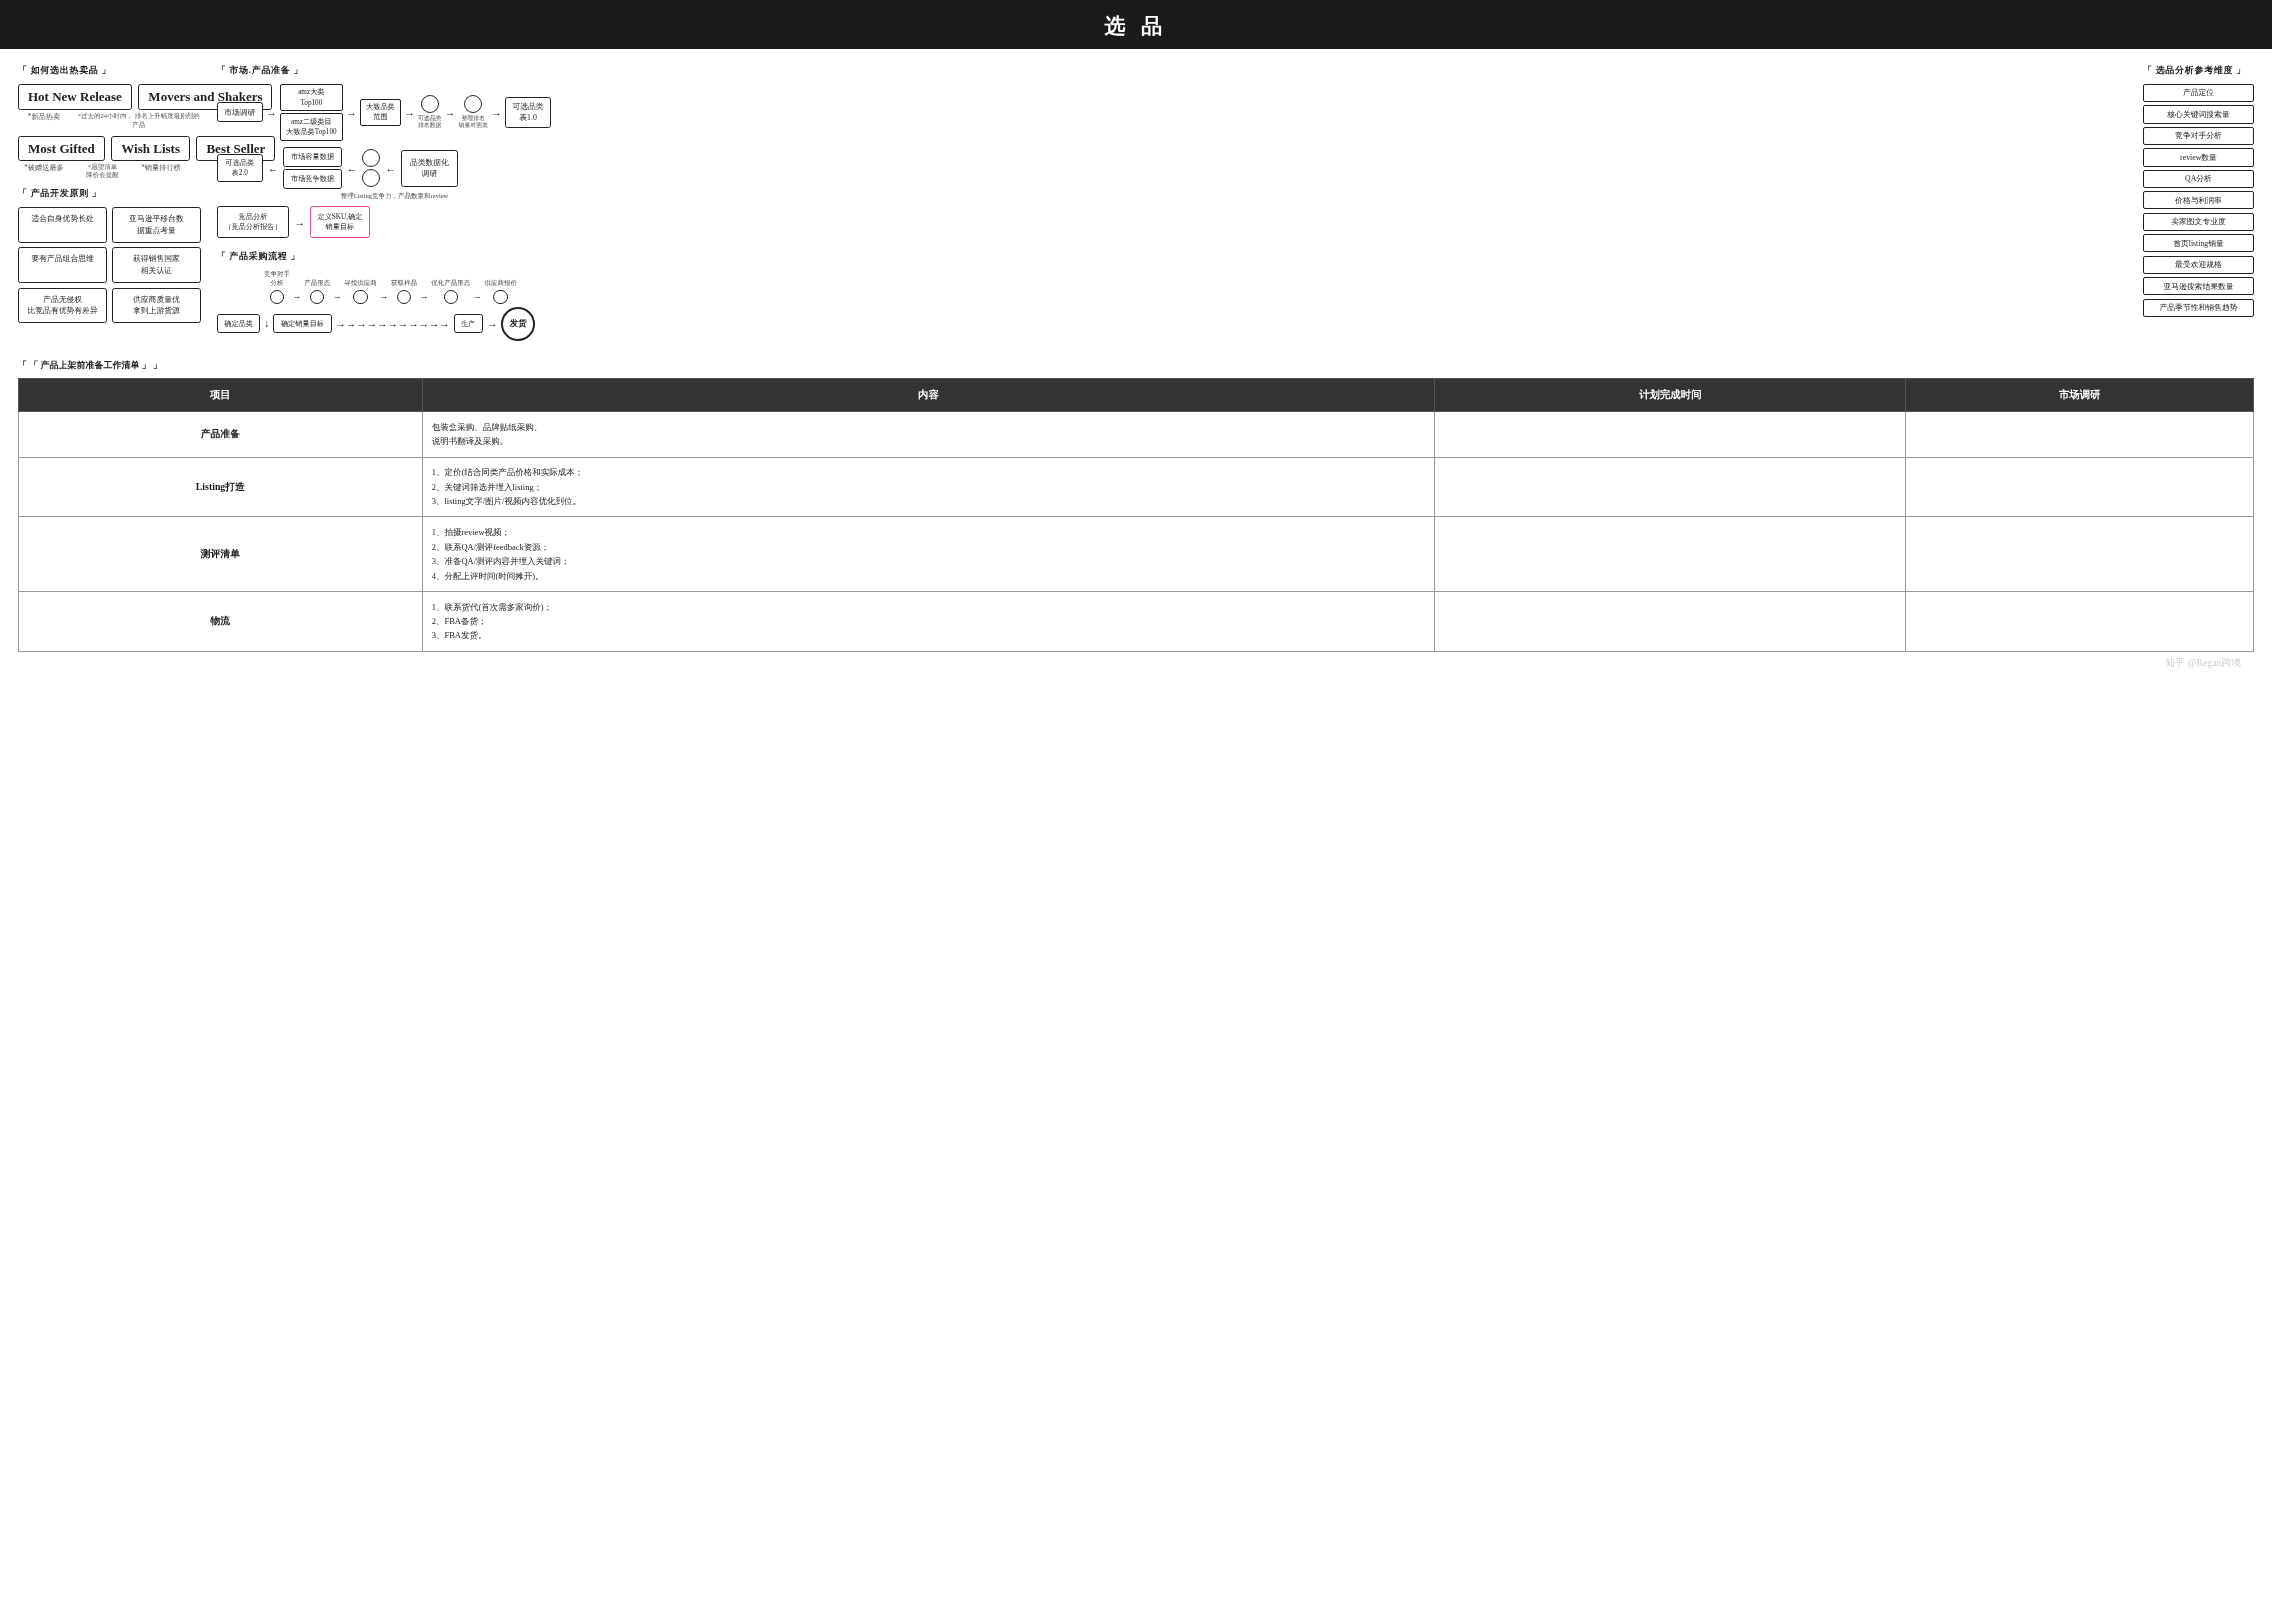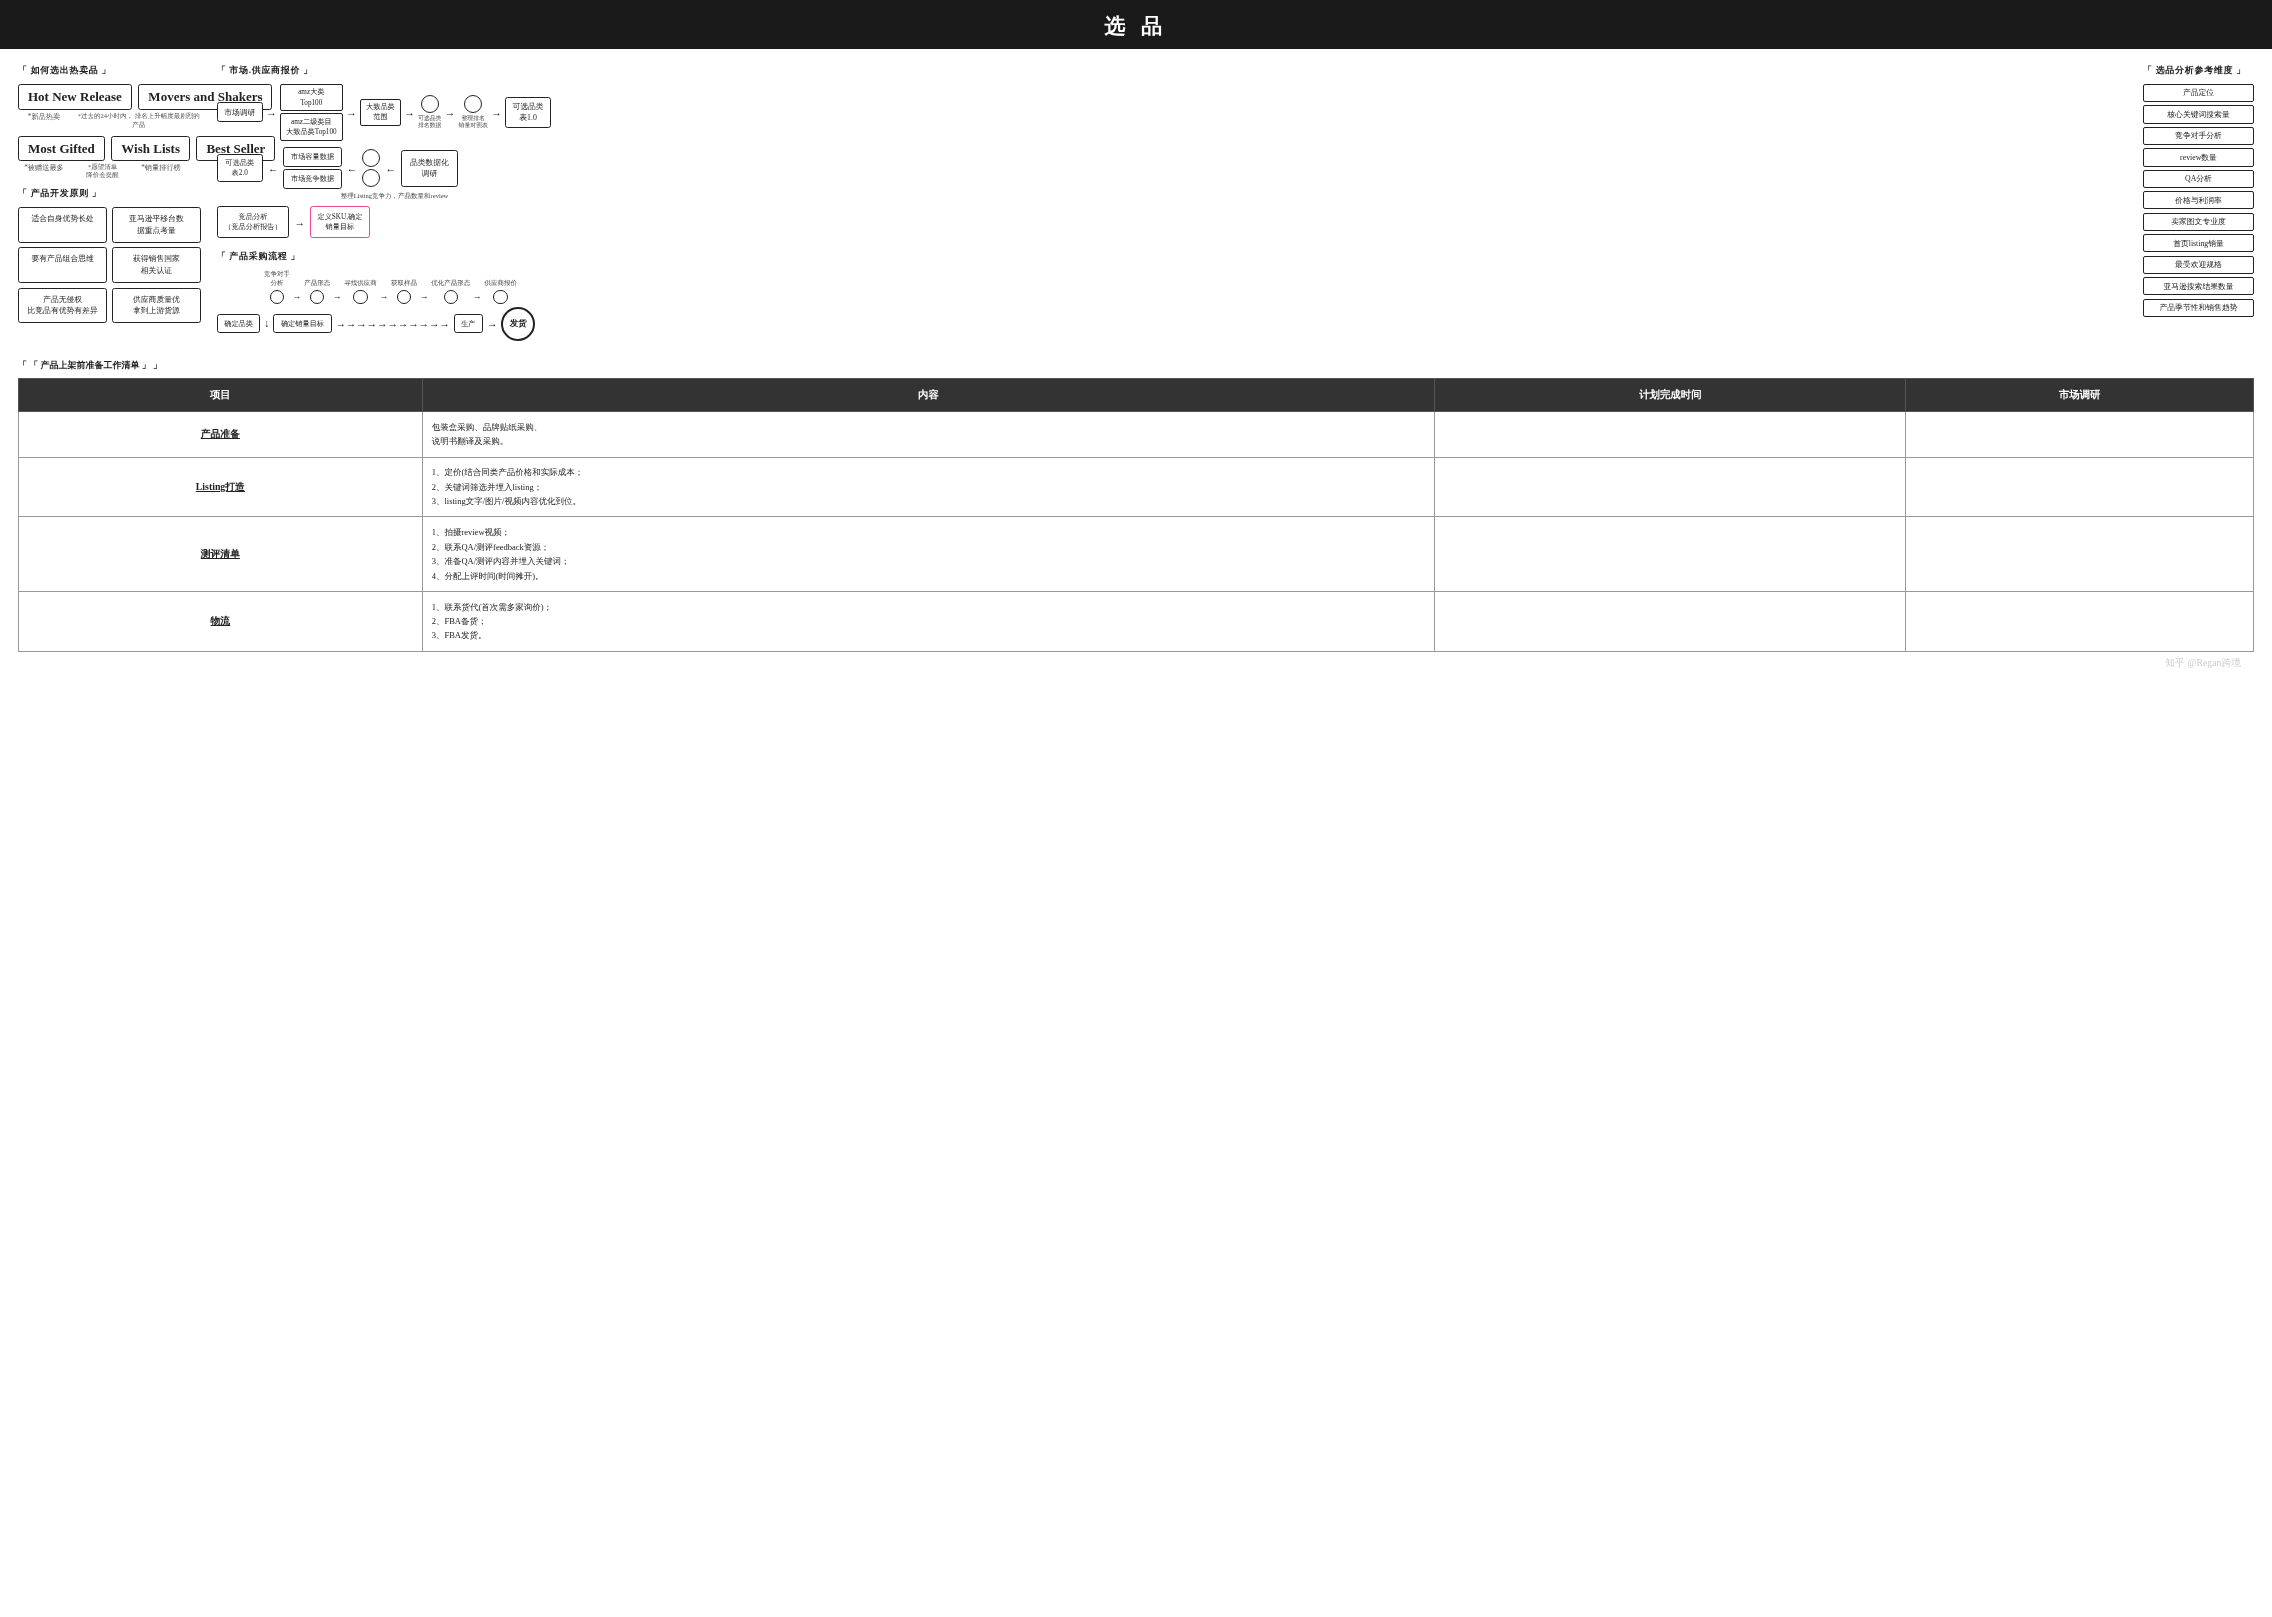--- a/index.html
+++ b/index.html
@@ -271,21 +271,20 @@
       padding: 7.8px 9px;
       vertical-align: top;
       text-align: left;
       line-height: 1.7;
     }
     .work-table td.row-label {
       text-align: center;
       font-size: 9.8px;
       font-weight: bold;
       vertical-align: middle;
-      text-decoration: underline;
     }
     .watermark {
       text-align: right;
       color: #ccc;
       font-size: 9.8px;
       margin-top: 5.2px;
       padding-right: 13px;
     }
     .arrow-r { font-size: 10.4px; margin: 0 1.3px; }
   </style>
@@ -332,21 +331,21 @@
           <div class="principle-box">获得销售国家<br>相关认证</div>
           <div class="principle-box">产品无侵权<br>比竞品有优势有差异</div>
           <div class="principle-box">供应商质量优<br>拿到上游货源</div>
         </div>
       </div>
     </div>
 
     <div class="middle-section">
 
       <div class="market-research">
-        <div class="section-title bracket-title">市场.供应商报价</div>
+        <div class="section-title bracket-title">市场.产品准备</div>
 
         <div style="display:flex; flex-direction:column; gap:3.9px;">
 
           <div style="display:flex; align-items:center; gap:2px;">
             <div class="flow-box">市场调研</div>
             <span class="arrow-r">→</span>
             <div style="display:flex; flex-direction:column; gap:2px;">
               <div class="small-box">amz大类<br>Top100</div>
               <div class="small-box">amz二级类目<br>大致品类Top100</div>
             </div>

